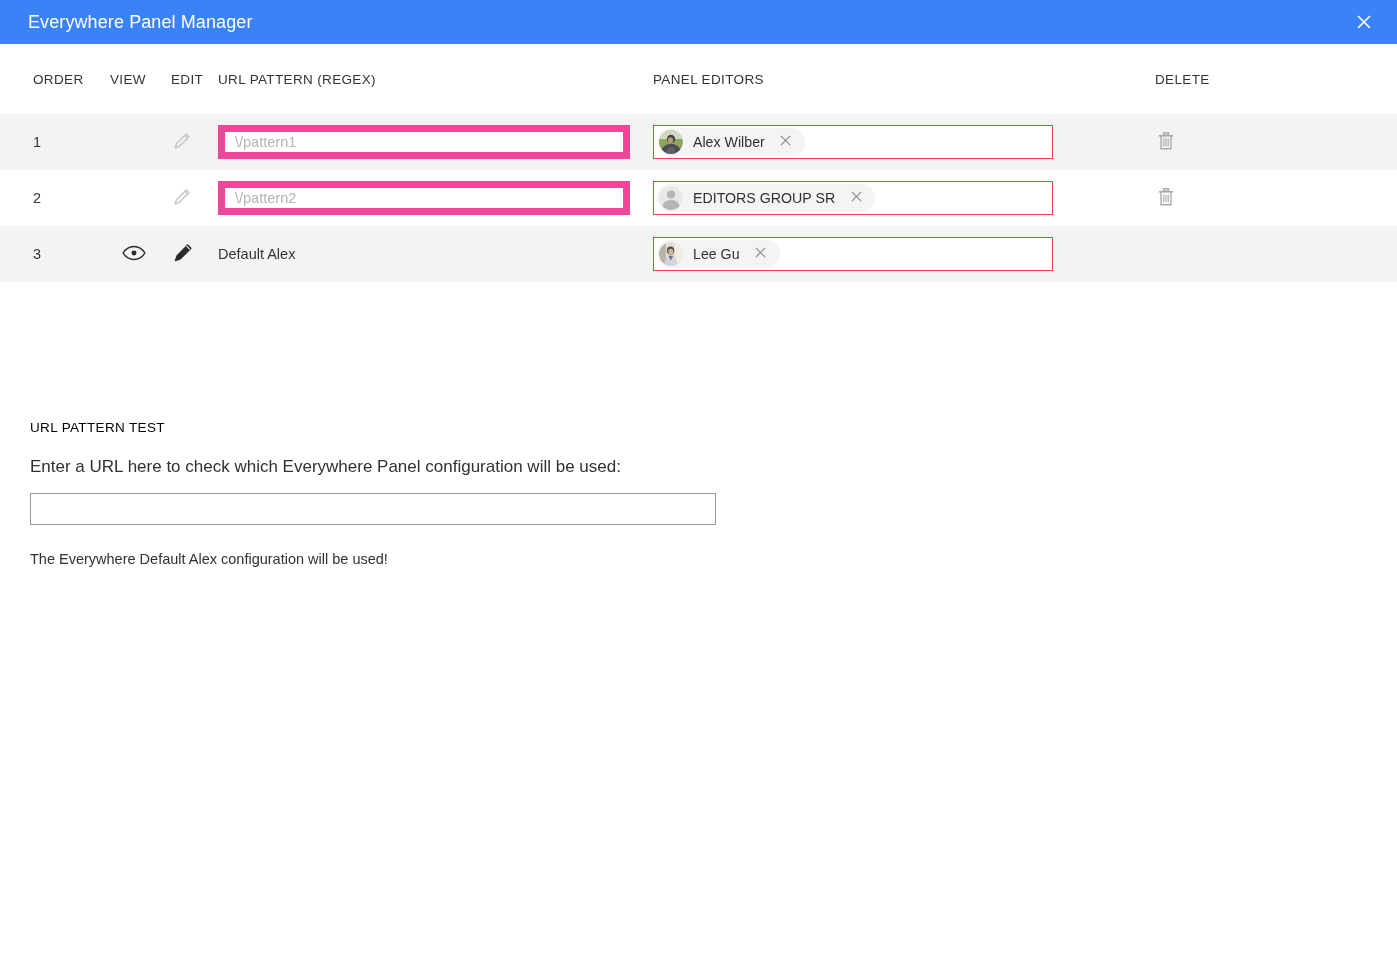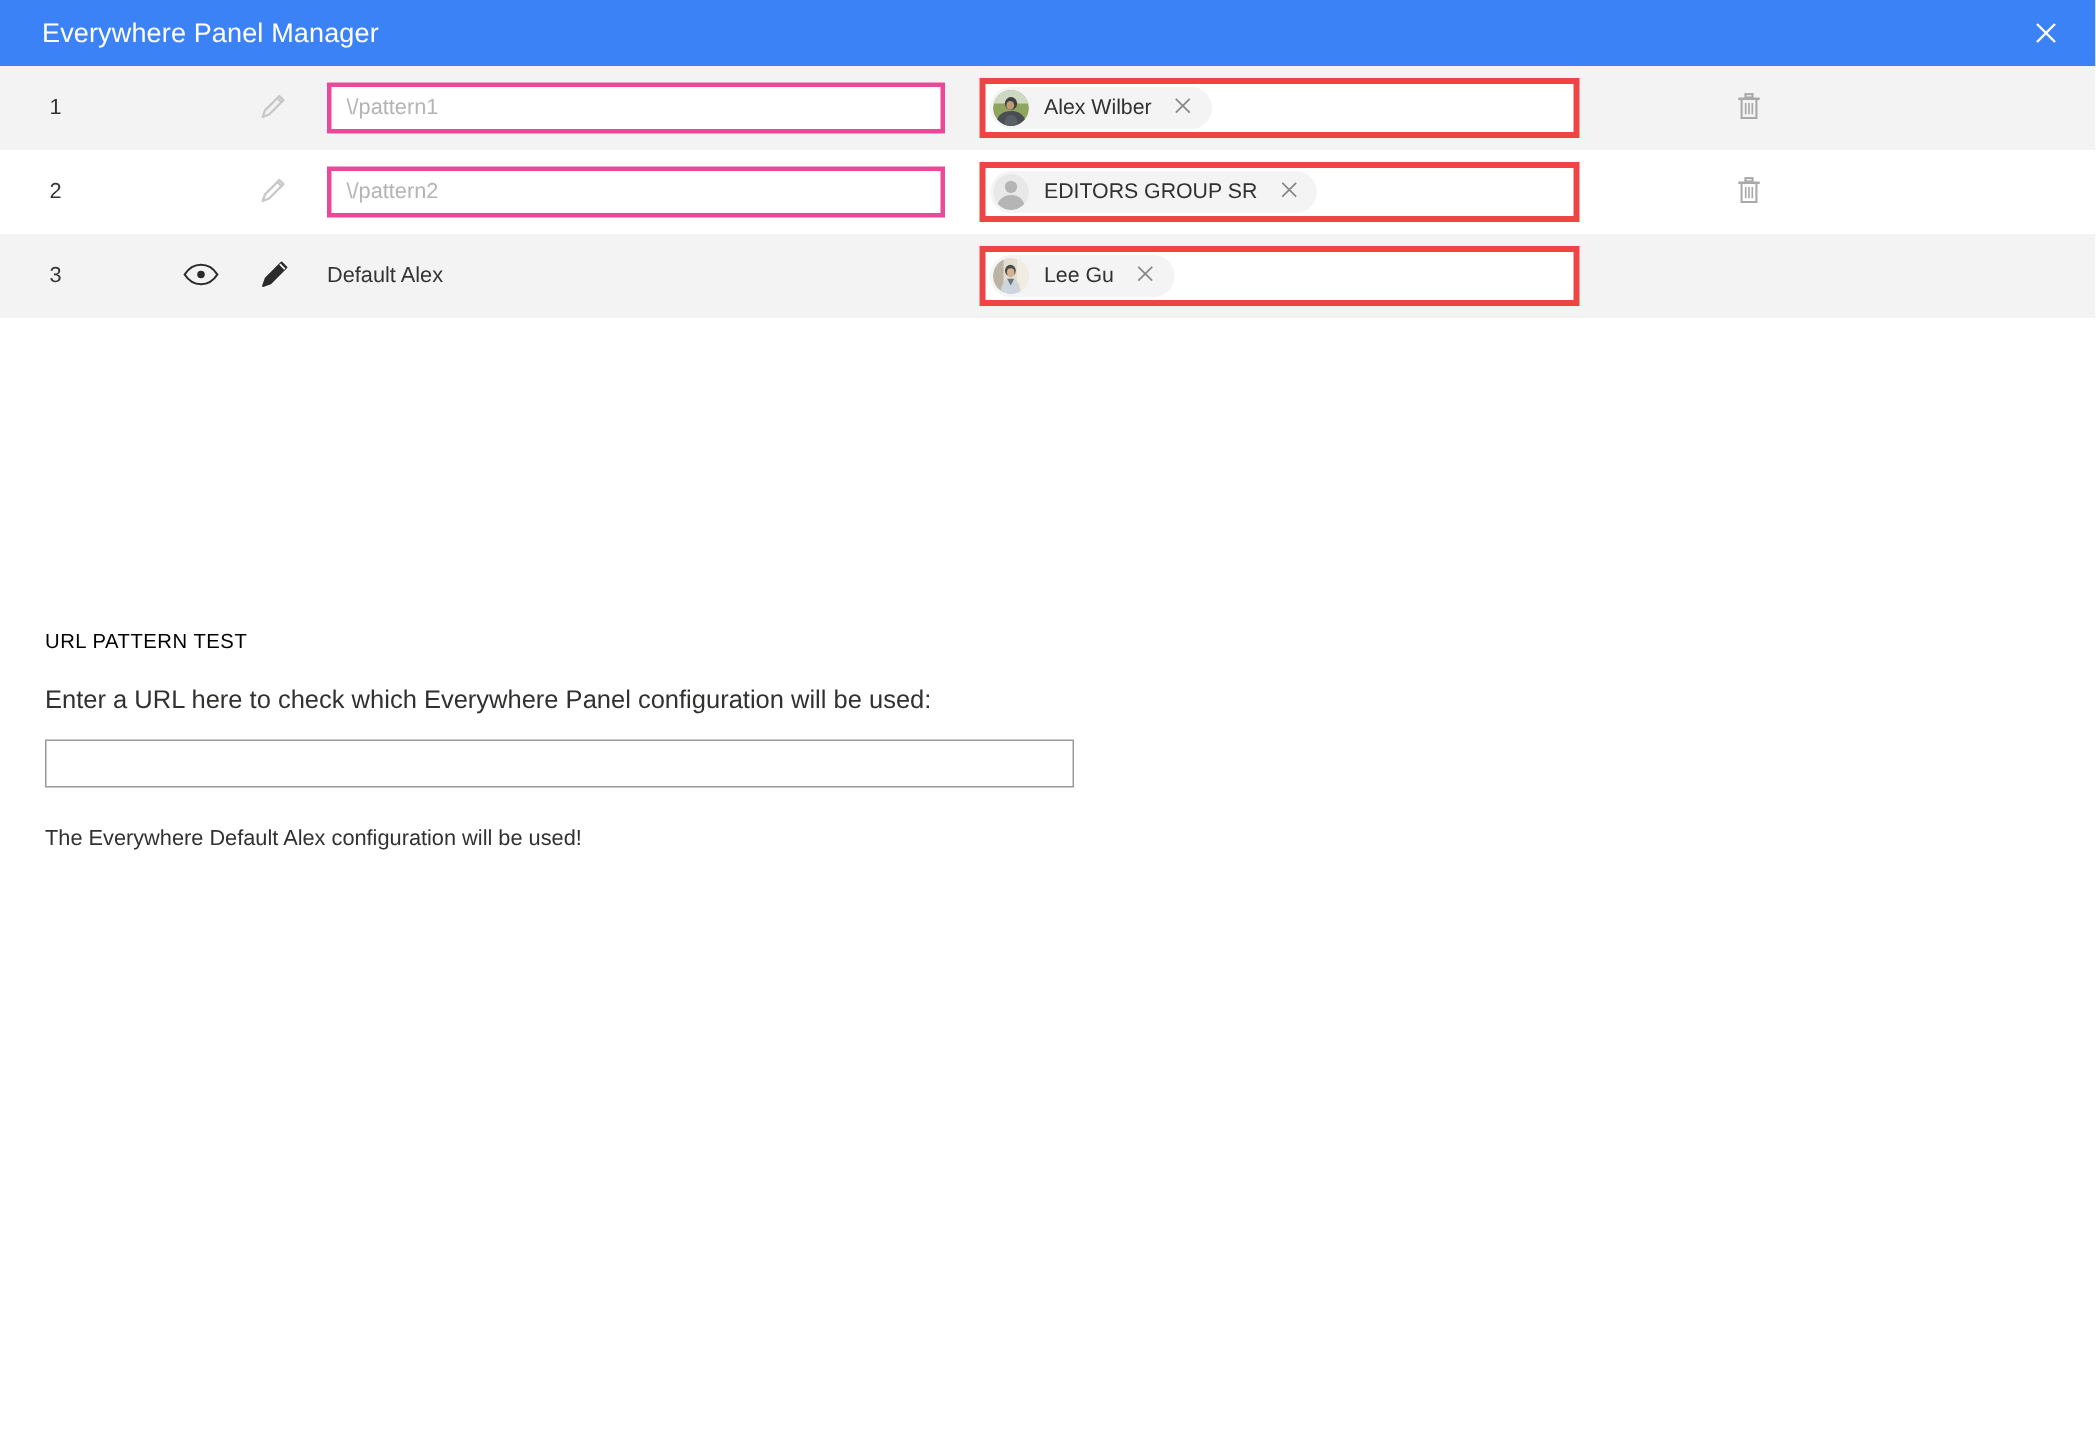--- a/index.html
+++ b/index.html
@@ -102,40 +102,40 @@
     align-items: center;
     justify-content: center;
     cursor: pointer;
   }
   .icon-btn.disabled { cursor: default; }
 
   
   .pattern-input {
     width: 412px;
     height: 34px;
-    border: 3px solid #ec4899;
+    border: 7px solid #ec4899;
     background: #ffffff;
     font-family: "Liberation Sans", sans-serif;
     font-size: 14.5px;
     color: #333333;
     padding: 0 10px;
     outline: none;
   }
   .pattern-input::placeholder { color: #b4b4b4; }
   .pattern-static {
     font-size: 14.5px;
     color: #343434;
     padding-left: 0px;
   }
 
   
   .picker {
     width: 400px;
     height: 34px;
-    border: 4px solid #ef4444;
+    border: 1px solid #ef4444;
     background: #ffffff;
     display: flex;
     align-items: center;
     padding: 16px 3px;
   }
   .pill {
     display: flex;
     align-items: center;
     height: 28px;
     background: #f4f4f4;
@@ -219,20 +219,28 @@
     <span>
       <svg width="20" height="20" viewBox="0 0 20 20">
         <path d="M4 4 L16 16 M16 4 L4 16" stroke="#ffffff" stroke-width="1.6" fill="none"></path>
       </svg>
     </span>
   </button>
 </div>
 
 <div class="table">
 
+  <div class="row header-row">
+    <div class="c-order col-head">ORDER</div>
+    <div class="c-view col-head">VIEW</div>
+    <div class="c-edit col-head">EDIT</div>
+    <div class="c-url col-head">URL PATTERN (REGEX)</div>
+    <div class="c-editors col-head">PANEL EDITORS</div>
+    <div class="c-delete col-head">DELETE</div>
+  </div>
 
   <div class="row shaded">
     <div class="c-order">
       <span class="order-num">1</span>
     </div>
     <div class="c-view"></div>
     <div class="c-edit">
       <button class="icon-btn disabled" aria-label="Edit">
         <span>
           <svg width="22" height="22" viewBox="0 0 24 24">

